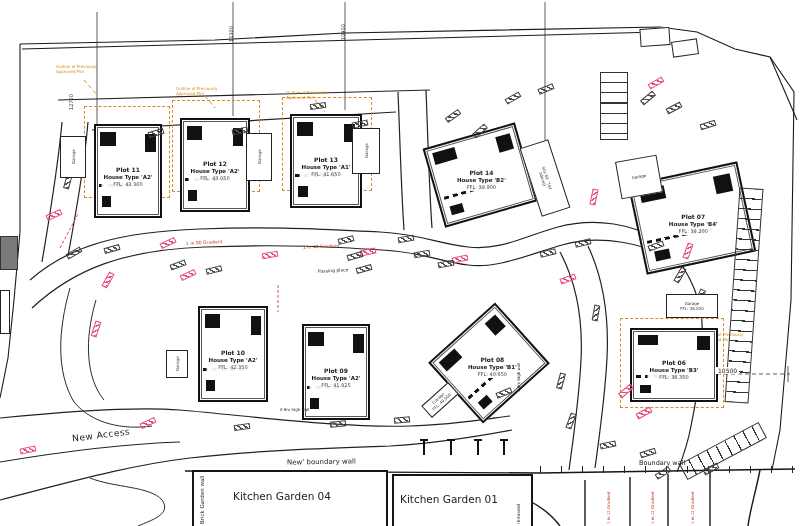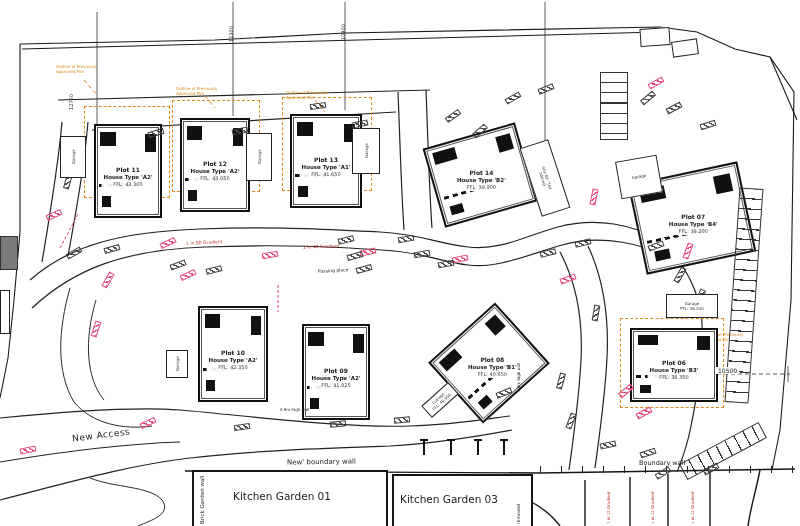--- a/index.html
+++ b/index.html
@@ -219,22 +219,22 @@
       <span class="pffl">FFL: 38.350</span>
     </div>
   </div>
 
   <div class="ladder" style="left:600px;top:72px;width:28px;height:68px"></div>
   <div class="ladder" style="left:732px;top:188px;width:24px;height:215px;transform:rotate(4deg)"></div>
   <div class="ladder horiz" style="left:678px;top:442px;width:90px;height:18px;transform:rotate(-28deg)"></div>
 
   <div class="kg-box" style="left:192px;top:470px;width:196px;height:56px"></div>
   <div class="kg-box" style="left:392px;top:474px;width:141px;height:52px"></div>
-  <div class="txt" style="left:233px;top:490px;font-size:10.5px">Kitchen Garden 01</div>
-  <div class="txt" style="left:400px;top:493px;font-size:10.5px">Kitchen Garden 03</div>
+  <div class="txt" style="left:233px;top:490px;font-size:10.5px">Kitchen Garden 04</div>
+  <div class="txt" style="left:400px;top:493px;font-size:10.5px">Kitchen Garden 01</div>
 
   <div class="fence-ticks" style="left:540px;top:466px;width:255px"></div>
   <div class="post" style="left:423px;top:440px"></div>
   <div class="post" style="left:450px;top:440px"></div>
   <div class="post" style="left:477px;top:440px"></div>
   <div class="post" style="left:503px;top:440px"></div>
 
   <div class="txt" style="left:72px;top:430px;font-size:9px;letter-spacing:.5px;transform:rotate(-7deg)">New Access</div>
   <div class="txt" style="left:287px;top:458px;font-size:7px;transform:rotate(-1deg)">New' boundary wall</div>
   <div class="txt" style="left:639px;top:459px;font-size:6.5px">Boundary wall</div>

